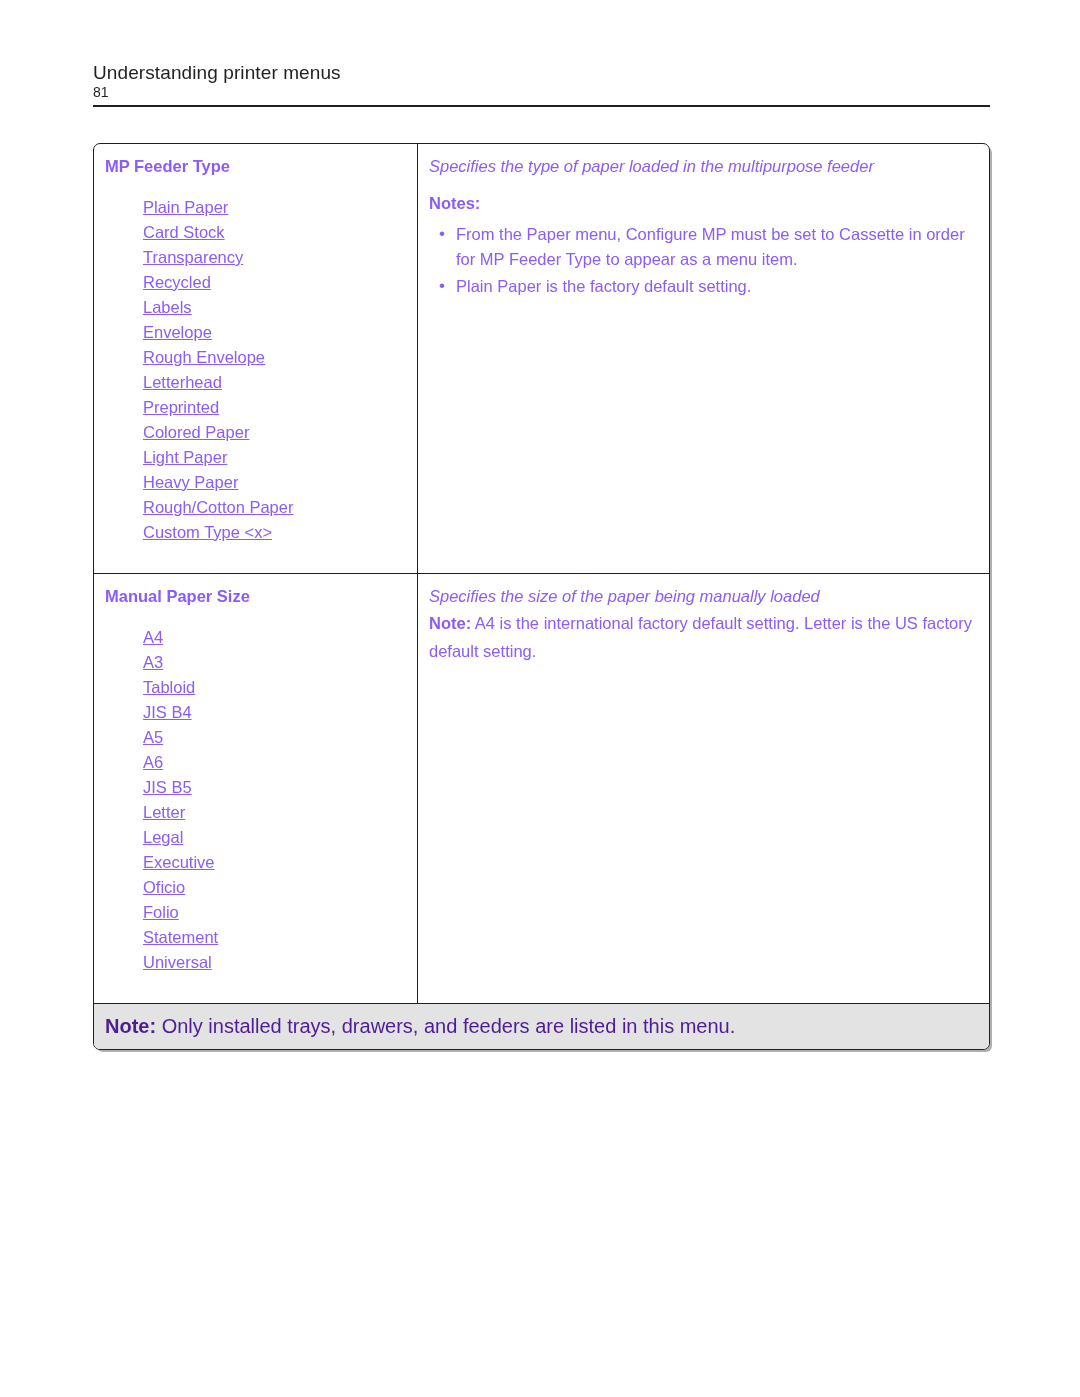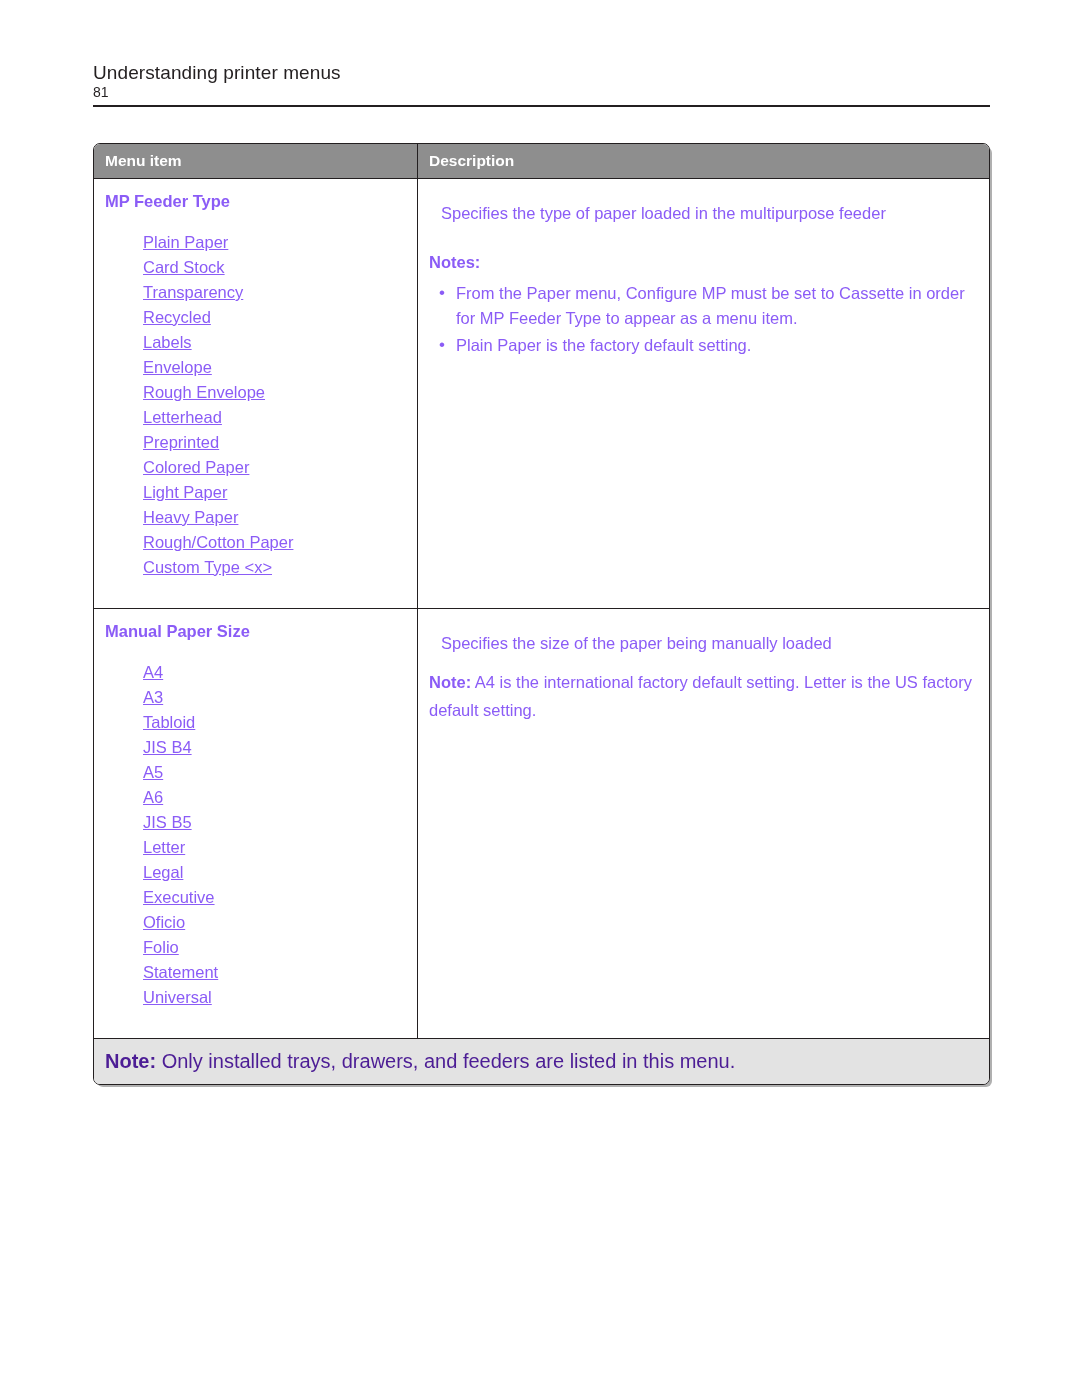--- a/index.html
+++ b/index.html
@@ -110,26 +110,27 @@
     padding: 0 0 0 22px;
     text-decoration: underline;
   }
   .option-list li {
     line-height: 25px;
     white-space: nowrap;
   }
 
   .desc-line {
     line-height: 25px;
-    margin: 12px;
+    margin: 0;
+    font-style: italic;
   }
   .notes-label {
     font-weight: bold;
     line-height: 25px;
-    margin-top: 24px;
+    margin-top: 12px;
   }
   .notes-list {
     list-style: none;
     margin: 6px 0 0 0;
     padding: 0;
   }
   .notes-list li {
     position: relative;
     padding-left: 27px;
     line-height: 25px;
@@ -166,24 +167,20 @@
 
 <div class="page">
 
   <div class="page-header">
     <span class="header-title">Understanding printer menus</span>
     <span class="page-number">81</span>
   </div>
 
   <div class="menu-table">
 
-    <div class="table-head">
-      <div class="th col-menu">Menu item</div>
-      <div class="th col-desc">Description</div>
-    </div>
 
     <div class="table-row">
       <div class="cell col-menu">
         <div class="item-title">MP Feeder Type</div>
         <ul class="option-list">
           <li>Plain Paper</li>
           <li>Card Stock</li>
           <li>Transparency</li>
           <li>Recycled</li>
           <li>Labels</li>

